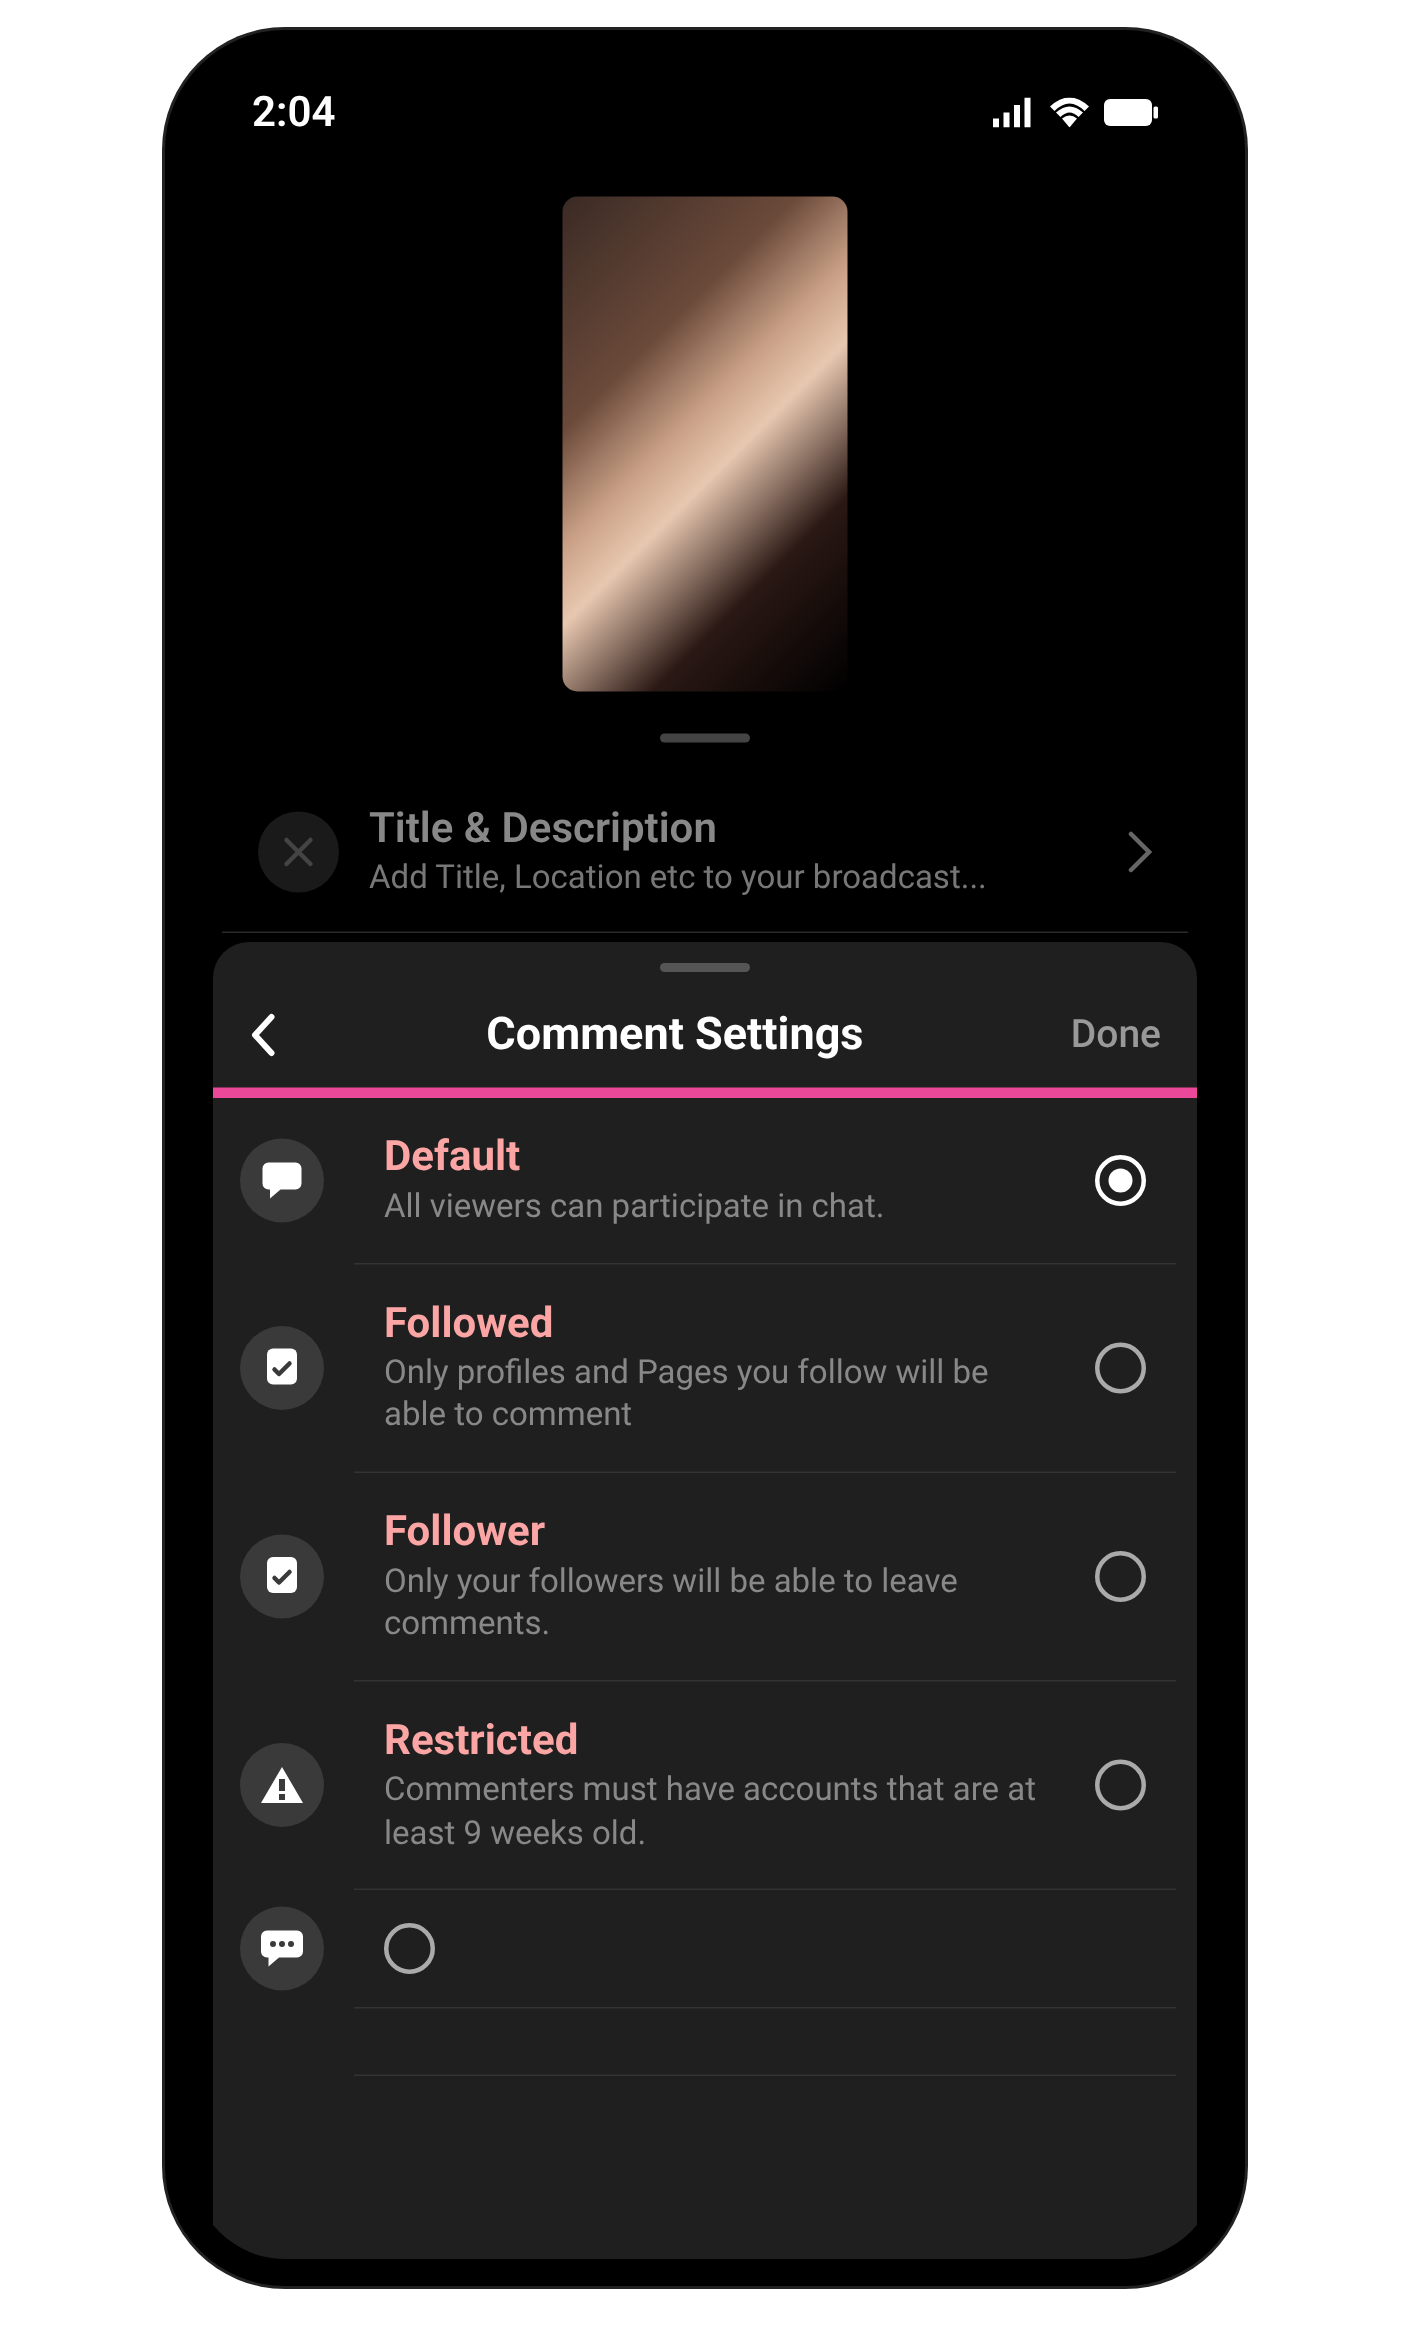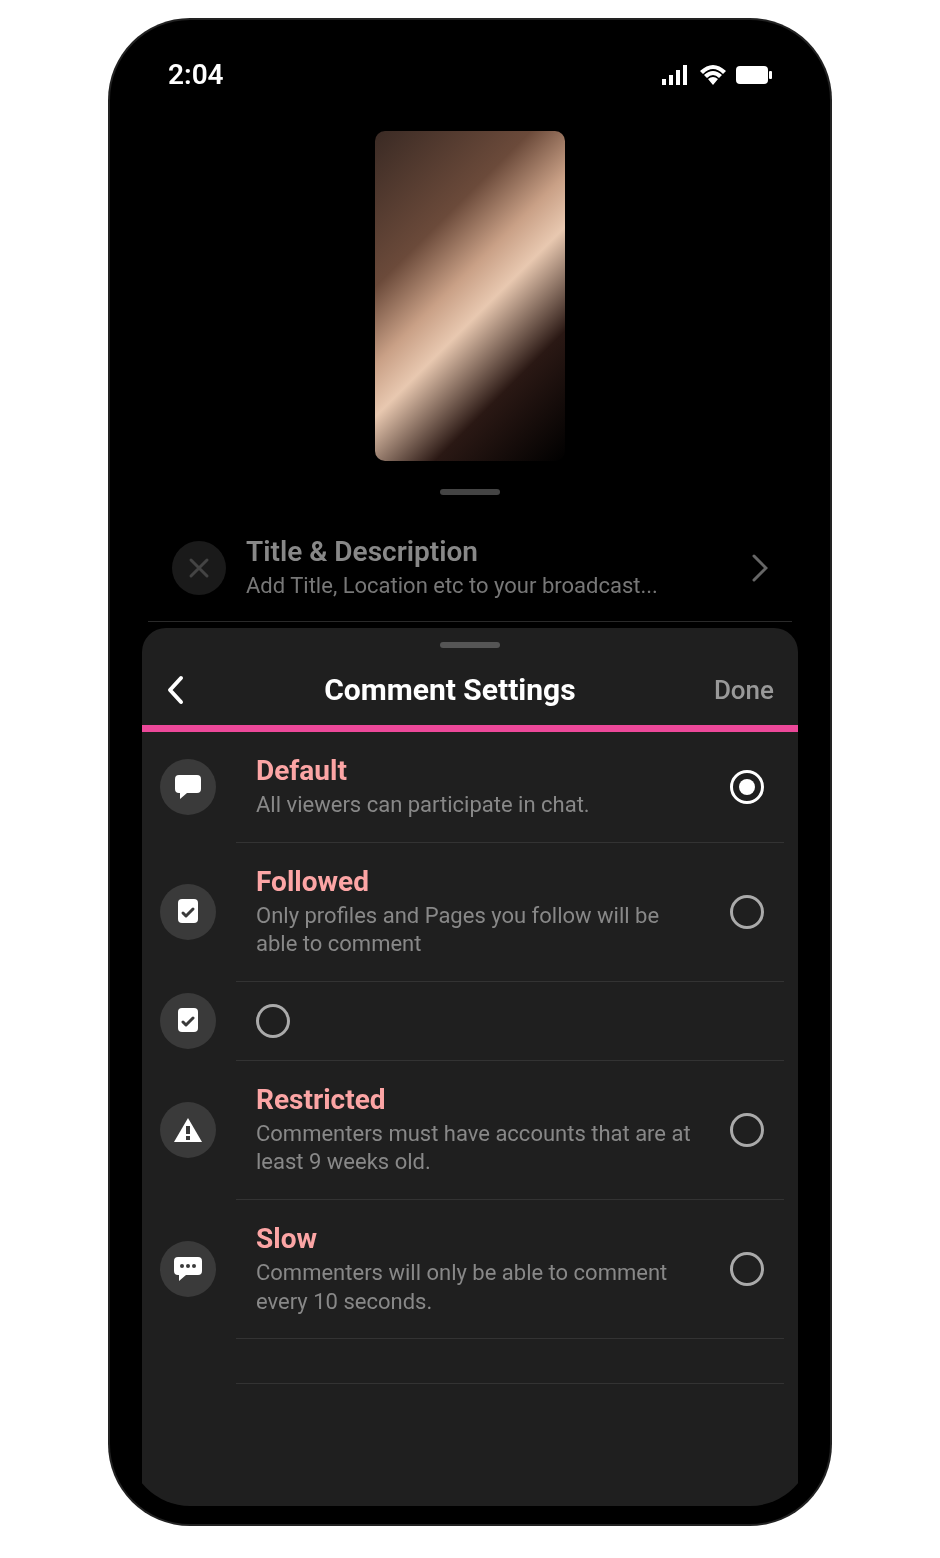--- a/index.html
+++ b/index.html
@@ -321,20 +321,24 @@
             </div>
             <div class="radio"></div>
           </div>
           <div class="option">
             <div class="opt-icon">
               <svg width="28" height="30" viewBox="0 0 28 30">
                 <rect x="4" y="2" width="20" height="24" rx="4" fill="#fff"></rect>
                 <path d="M9 16 l3 3 l7 -7" stroke="#3a3a3a" stroke-width="3" fill="none" stroke-linecap="round" stroke-linejoin="round"></path>
               </svg>
             </div>
+            <div class="opt-text">
+              <div class="opt-title">Follower</div>
+              <div class="opt-sub">Only your followers will be able to leave comments.</div>
+            </div>
             <div class="radio"></div>
           </div>
           <div class="option">
             <div class="opt-icon">
               <svg width="32" height="28" viewBox="0 0 32 28">
                 <path d="M16 2 L30 26 H2 Z" fill="#fff"></path>
                 <rect x="14" y="10" width="4" height="8" fill="#3a3a3a"></rect>
                 <rect x="14" y="20" width="4" height="4" fill="#3a3a3a"></rect>
               </svg>
             </div>
@@ -346,24 +350,20 @@
           </div>
           <div class="option">
             <div class="opt-icon">
               <svg width="32" height="28" viewBox="0 0 32 28">
                 <path d="M6 2 h20 a4 4 0 0 1 4 4 v10 a4 4 0 0 1 -4 4 h-12 l-7 6 v-6 h-1 a4 4 0 0 1 -4 -4 v-10 a4 4 0 0 1 4 -4 z" fill="#fff"></path>
                 <circle cx="10" cy="11" r="2" fill="#3a3a3a"></circle>
                 <circle cx="16" cy="11" r="2" fill="#3a3a3a"></circle>
                 <circle cx="22" cy="11" r="2" fill="#3a3a3a"></circle>
               </svg>
             </div>
-            <div class="opt-text">
-              <div class="opt-title">Slow</div>
-              <div class="opt-sub">Commenters will only be able to comment every 10 seconds.</div>
-            </div>
             <div class="radio"></div>
           </div>
           <div class="option"></div>
         </div>
     </div>
 
   </div>
 </div>
 
 </body></html>

